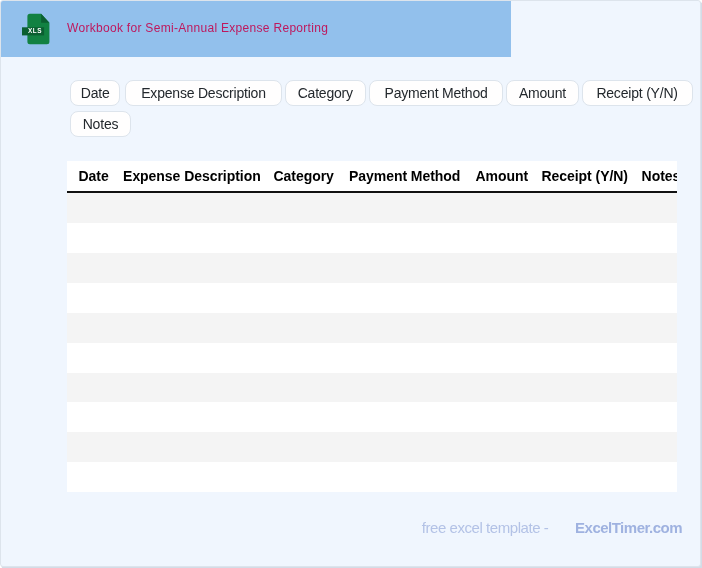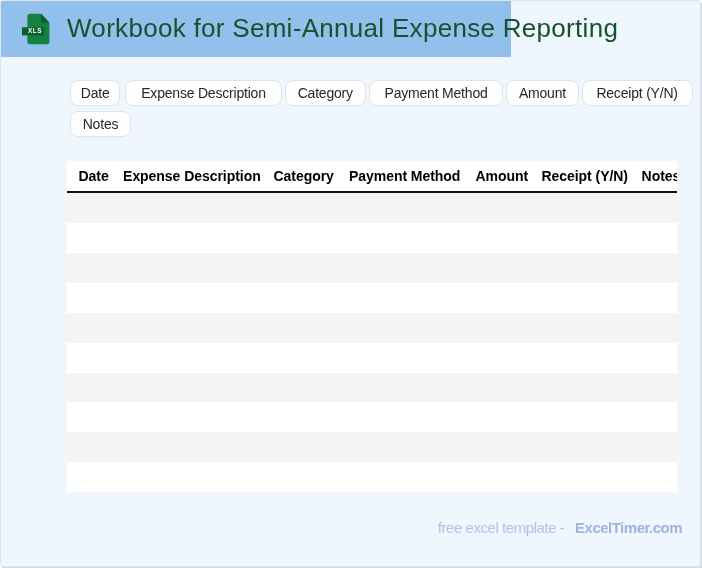--- a/index.html
+++ b/index.html
@@ -3,34 +3,34 @@
 <meta charset="utf-8">
 <style>
   * { margin:0; padding:0; box-sizing:border-box; }
   html,body { width:702px; height:568px; }
   body { font-family:"Liberation Sans",sans-serif; background:#ffffff; position:relative; overflow:hidden; }
   .card { position:absolute; left:0; top:0; width:700.5px; height:566.5px;
           background:#f0f6fe; border:1px solid #dde4ec; border-radius:3px;
           box-shadow:1.5px 2px 0 #d3dce7; }
   .header { position:absolute; left:1px; top:1px; width:510px; height:56px;
             background:#92c0ec; border-top-left-radius:2px; }
-  .title { position:absolute; left:67px; top:18px; font-size:26px; line-height:20px;
-           color:#14532d; letter-spacing:0.3px; }
+  .title { position:absolute; left:67px; top:18px; font-size:12px; line-height:20px;
+           color:#be185d; letter-spacing:0.3px; }
   .chip { position:absolute; height:26px; background:#fffefe; border:1px solid #dde4ec;
           border-radius:8px; font-size:14px; letter-spacing:-0.2px; color:#23282d;
           display:flex; align-items:center; justify-content:center; }
   .tablewrap { position:absolute; left:67px; top:161px; width:610px; height:331px;
                background:#ffffff; overflow:hidden; }
   .th { position:absolute; top:0; height:30px; line-height:30px; font-weight:bold;
         font-size:14px; letter-spacing:-0.05px; color:#000; white-space:nowrap; }
   .hline { position:absolute; left:0; top:30px; width:660px; height:2px; background:#111; }
   .stripe { position:absolute; left:0; width:610px; height:29.9px; background:#f4f4f4; }
   .footer { position:absolute; top:519.5px; right:20px; font-size:15px; line-height:15px;
             color:#b3c2e6; letter-spacing:-0.45px; white-space:nowrap; }
-  .footer b { color:#9fb2e0; margin-left:7px; letter-spacing:-0.5px; }
+  .footer b { color:#9fb2e0; margin-left:23px; letter-spacing:-0.5px; }
 </style>
 </head>
 <body>
   <div class="card"></div>
   <div class="header"></div>
   <svg style="position:absolute;left:20px;top:12px;" width="31" height="34" viewBox="0 0 31 34">
     <path d="M9.9 1.7 h 11.2 l 8.3 9 v 19.1 a2.5 2.5 0 0 1 -2.5 2.5 h -17 a2.5 2.5 0 0 1 -2.5 -2.5 v -25.6 a2.5 2.5 0 0 1 2.5 -2.5 z" fill="#128142"></path>
     <path d="M21.1 1.7 v 9 h 8.3 z" fill="#0b5f31"></path>
     <rect x="2" y="15.3" width="22.1" height="8.1" fill="#0b5f31"></rect>
     <text x="15" y="21.4" font-size="6.4" letter-spacing="0.5" font-weight="bold" fill="#ffffff" text-anchor="middle" font-family="Liberation Sans,sans-serif">XLS</text>

